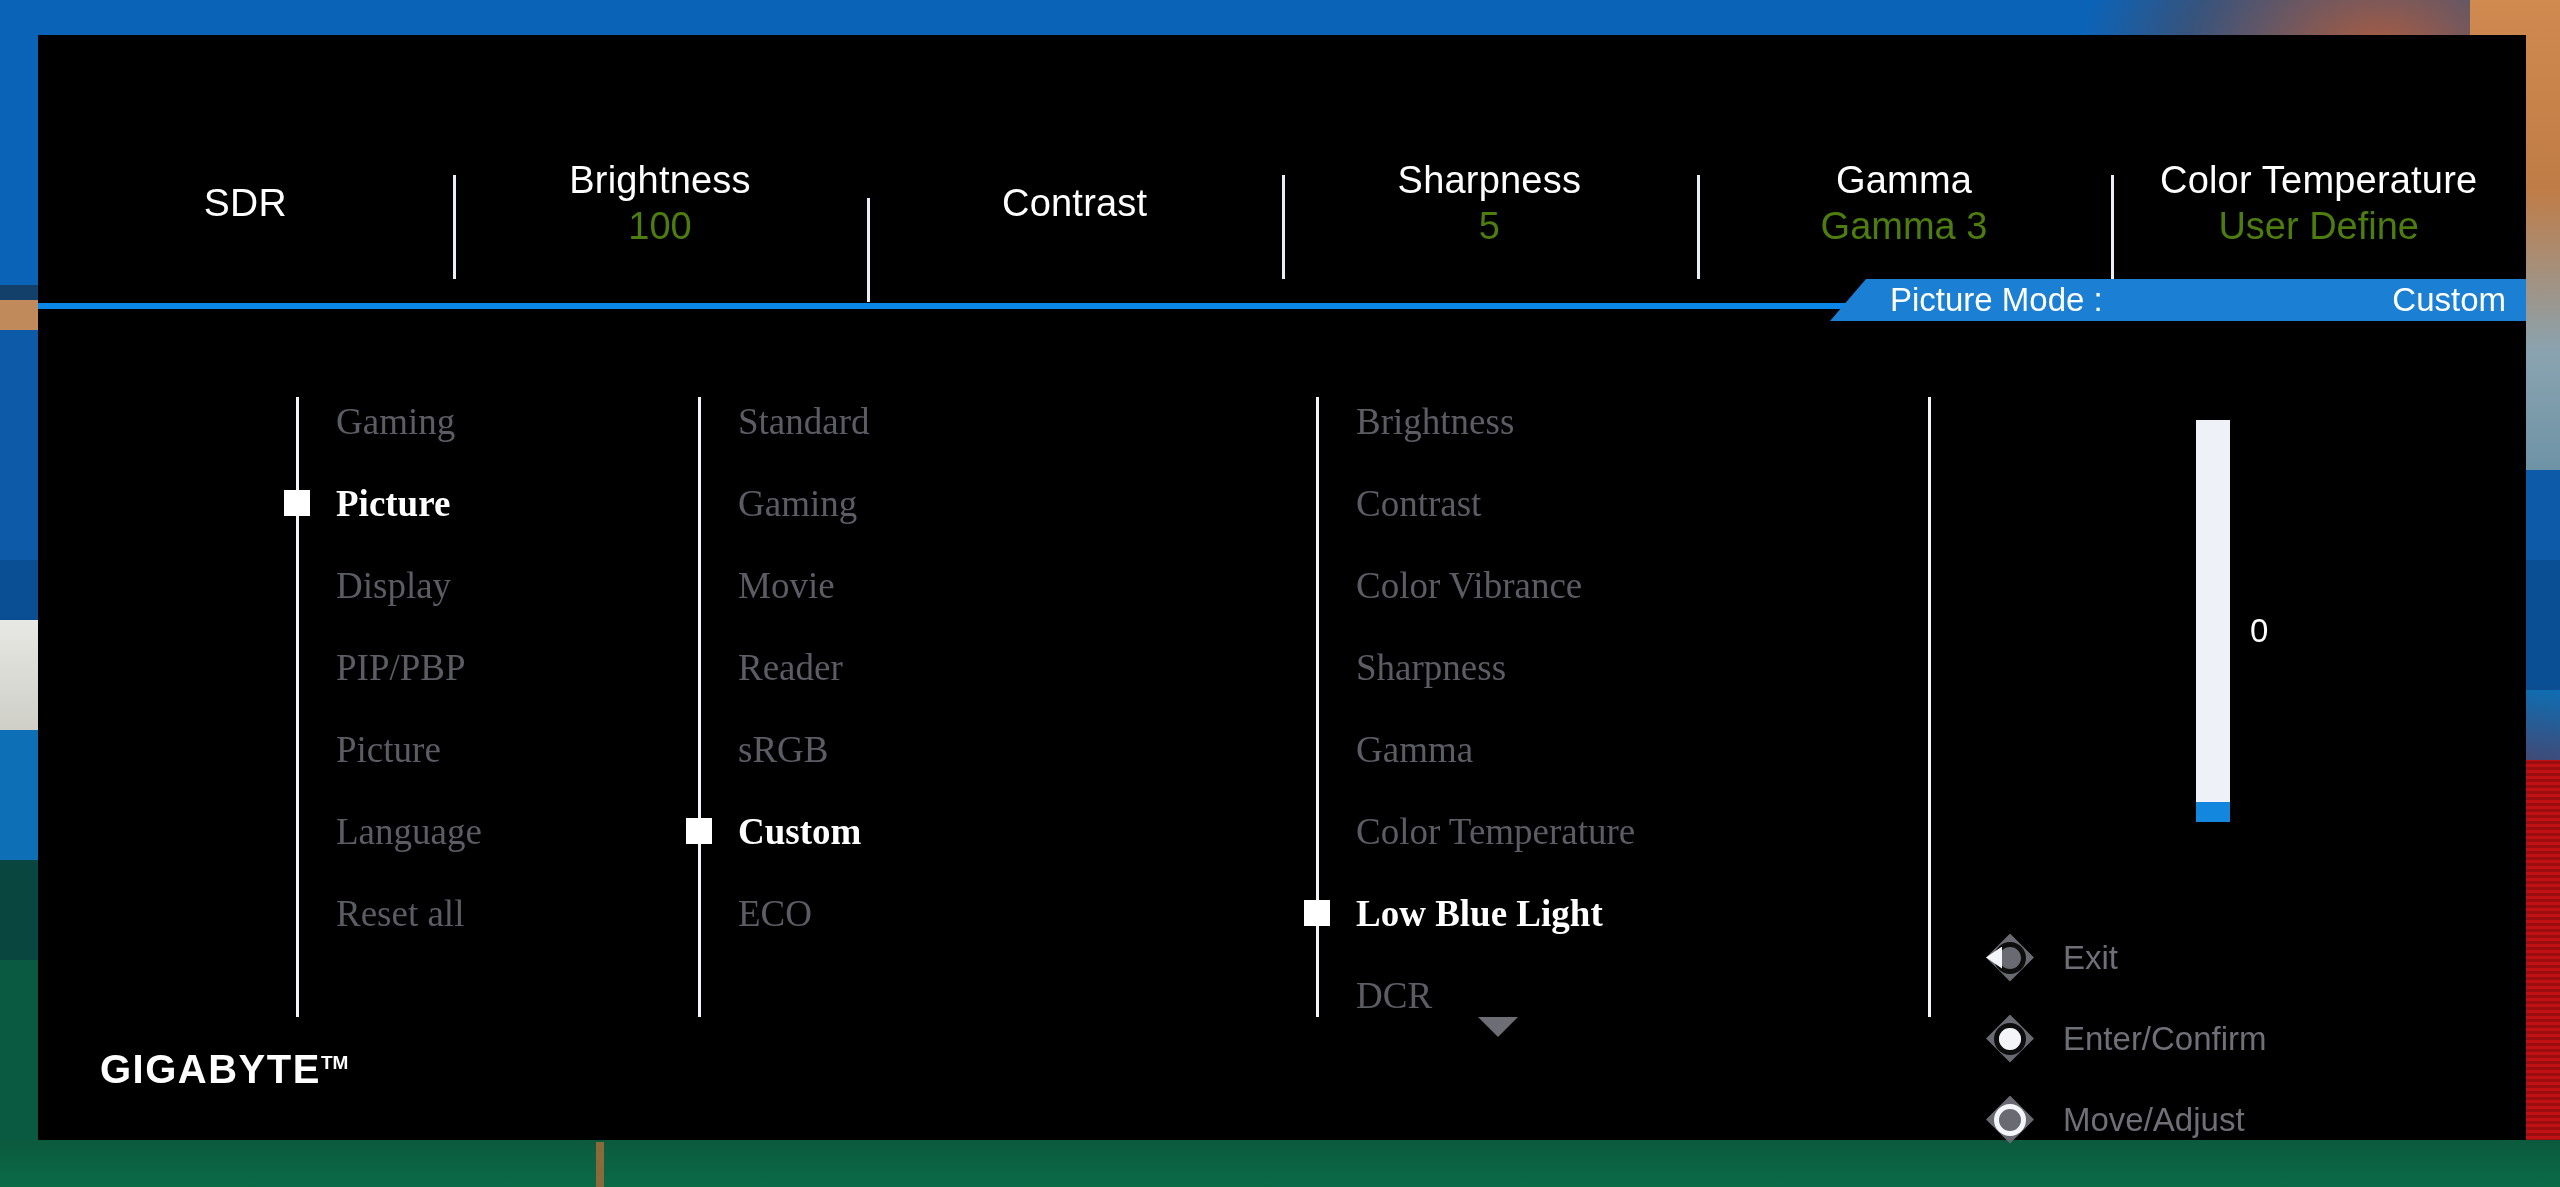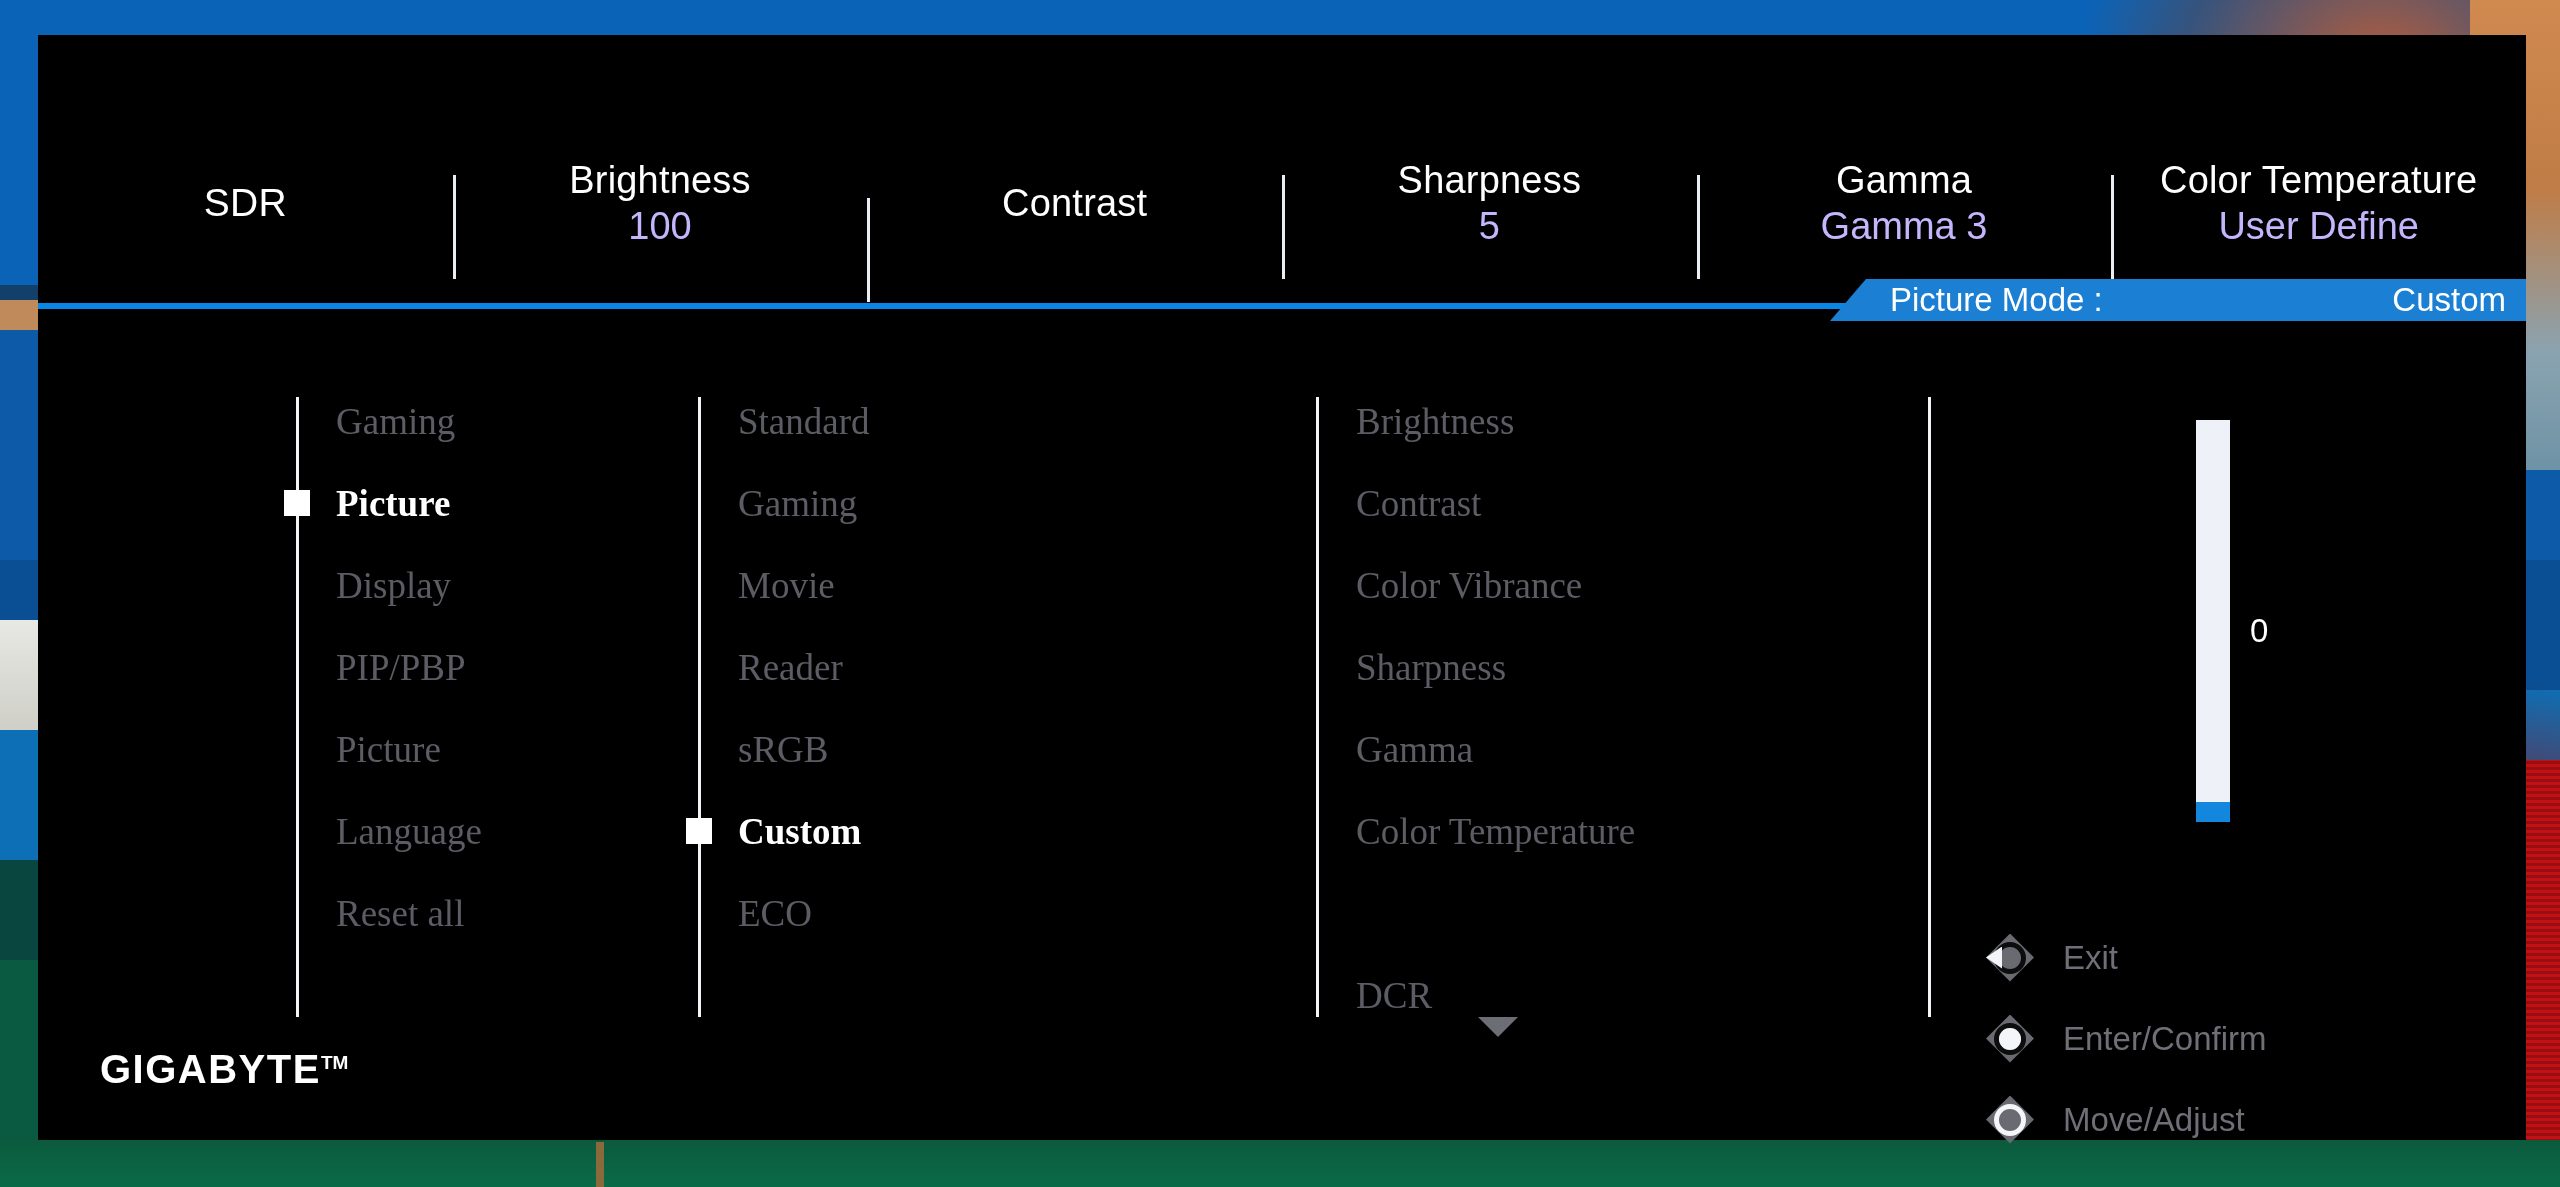--- a/index.html
+++ b/index.html
@@ -108,21 +108,21 @@
   .top-label {
     font-size: 38px;
     font-weight: 400;
     color: #ffffff;
     letter-spacing: .2px;
     white-space: nowrap;
   }
   .top-value {
     font-size: 38px;
     font-weight: 400;
-    color: #c4b5fd;
+    color: #4d7c0f;
     white-space: nowrap;
   }
   .cell-sdr .top-label { font-size: 39px; }
 
   
   #blue-rule {
     position: absolute;
     left: 0; top: 268px;
     width: 2488px; height: 6px;
     background: #0a86e6;
@@ -424,20 +424,24 @@
       </div>
       <div class="menu-item" style="top:306px">
         <span class="menu-label">Sharpness</span>
       </div>
       <div class="menu-item" style="top:388px">
         <span class="menu-label">Gamma</span>
       </div>
       <div class="menu-item" style="top:470px">
         <span class="menu-label">Color Temperature</span>
       </div>
+      <div class="menu-item selected" style="top:552px">
+        <span class="marker"></span>
+        <span class="menu-label">Low Blue Light</span>
+      </div>
       <div class="menu-item" style="top:634px">
         <span class="menu-label">DCR</span>
       </div>
     </div>
 
   </div>
 
   <div id="more-chevron"></div>
 
   <div id="right-rule"></div>

